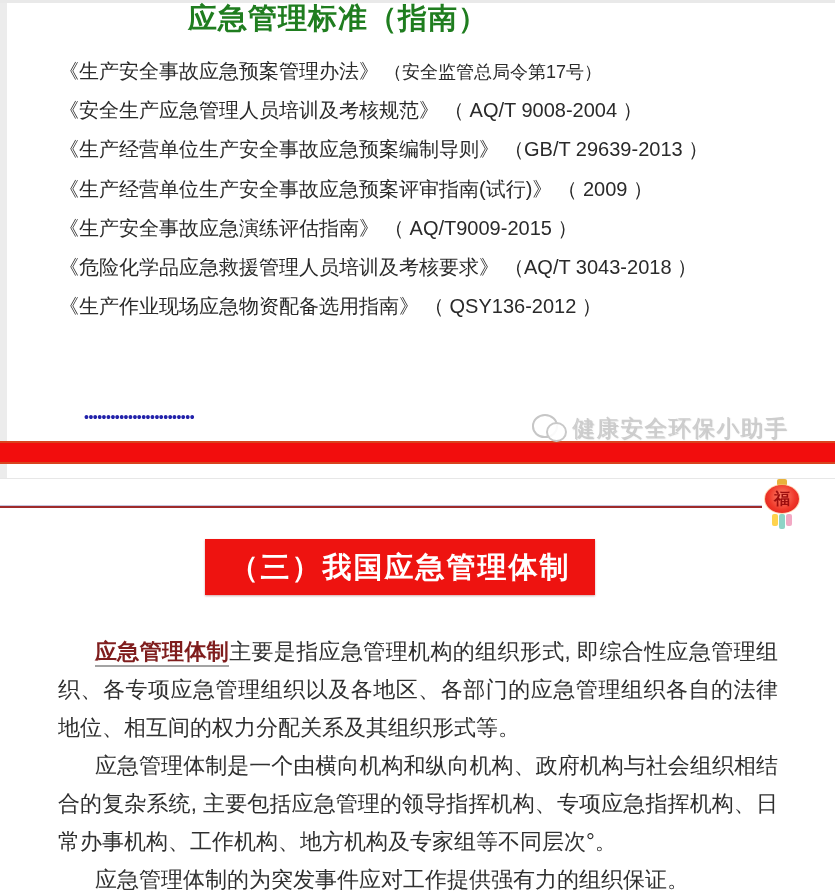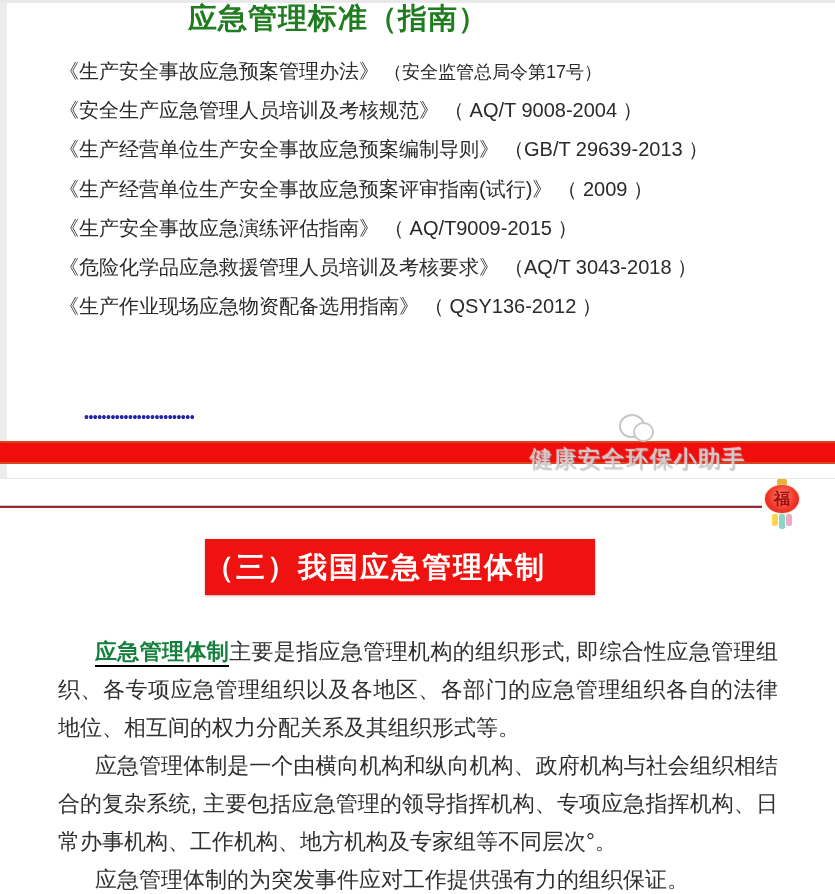--- a/index.html
+++ b/index.html
@@ -32,21 +32,21 @@
   .s1-item .ref{margin-left:5px;}
   .s1-item.small-ref .ref{font-size:18px;}
   .s1-dots{
     position:absolute;top:407px;left:84px;z-index:2;
     font-size:14px;letter-spacing:-0.5px;color:#2222aa;line-height:20px;
   }
 
   
   .watermark{
     position:absolute;top:412px;left:530px;z-index:6;
-    display:flex;align-items:center;white-space:nowrap;flex-direction:column;
+    display:flex;align-items:center;white-space:nowrap;
   }
   .wm-icon{position:relative;width:42px;height:32px;display:inline-block;}
   .wm-bubble-big{
     position:absolute;left:2px;top:2px;width:22px;height:20px;
     background:rgba(255,255,255,0.85);border:2px solid #c6c6c6;border-radius:50% 50% 48% 48%;
   }
   .wm-bubble-small{
     position:absolute;left:16px;top:10px;width:17px;height:16px;
     background:rgba(255,255,255,0.9);border:2px solid #c9c9c9;border-radius:50%;
   }
@@ -81,32 +81,32 @@
   }
   .lantern .t1,.lantern .t2,.lantern .t3{position:absolute;top:35px;width:6px;height:12px;border-radius:2px;}
   .lantern .t1{left:10px;background:#ffd34d;}
   .lantern .t2{left:17px;background:#8ed4c6;height:15px;}
   .lantern .t3{left:24px;background:#f2a9c4;}
 
   .s2-banner{
     position:absolute;top:60px;left:205px;width:390px;height:56px;
     background:#ee1310;color:#ffffff;
     font-size:29px;font-weight:bold;letter-spacing:2px;
-    text-align:left;line-height:56px;white-space:nowrap;
+    text-align:center;line-height:56px;white-space:nowrap;
     box-shadow:0 1px 2px rgba(120,0,0,0.35);
   }
 
   .s2-body{
     position:absolute;top:154px;left:58px;width:720px;
     font-size:22px;line-height:38px;color:#2f2f2f;text-align:justify;
   }
   .s2-body p{margin:0;text-indent:37px;}
   .lead-term{
-    color:#15803d;font-weight:bold;
-    border-bottom:2px solid #000000;padding-bottom:1px;
+    color:#7f1d1d;font-weight:bold;
+    border-bottom:2px solid #a3a3a3;padding-bottom:1px;
   }
 </style>
 </head>
 <body>
 
 <div class="page">
   <div class="edge-left"></div>
   <div class="edge-top"></div>
 
   <div class="s1-title">应急管理标准（指南）</div>

